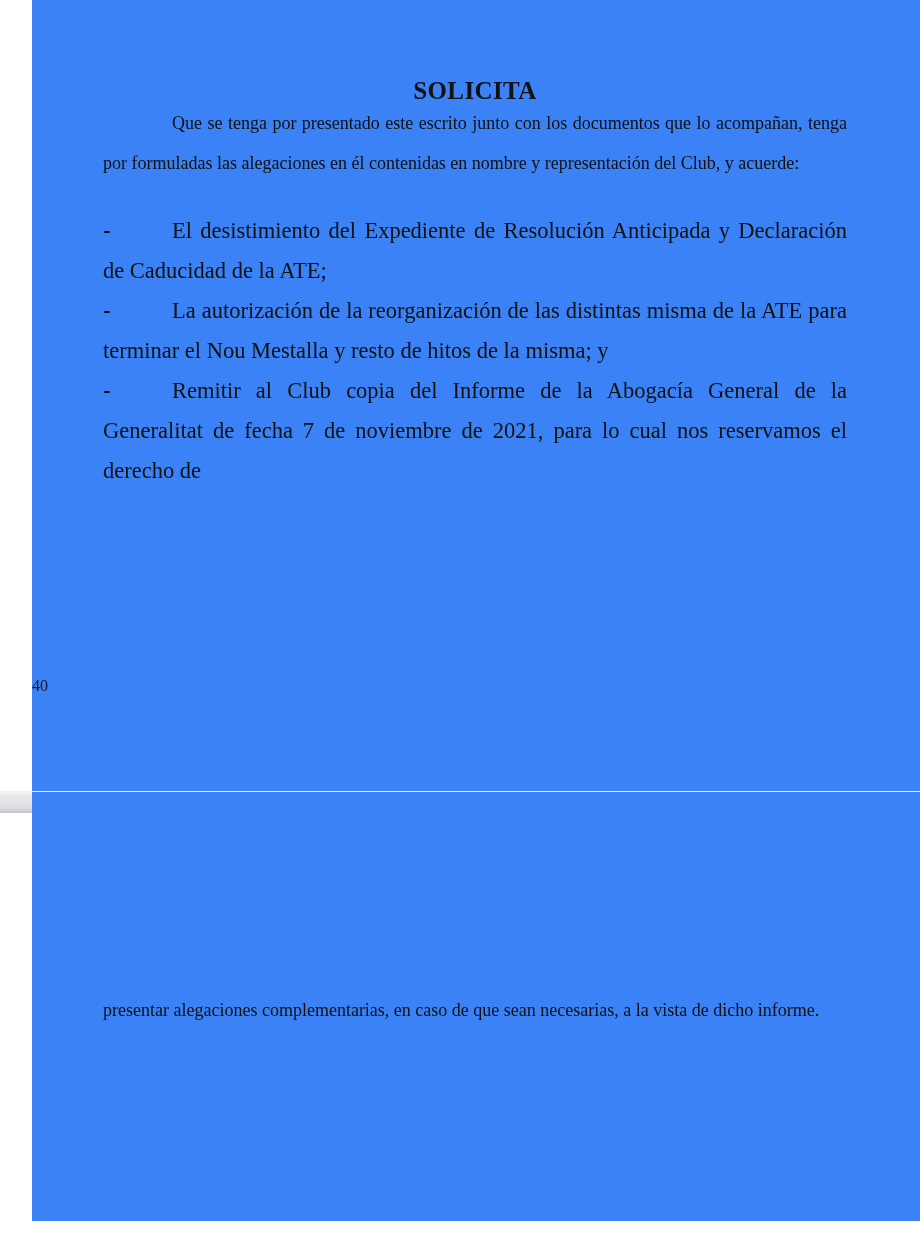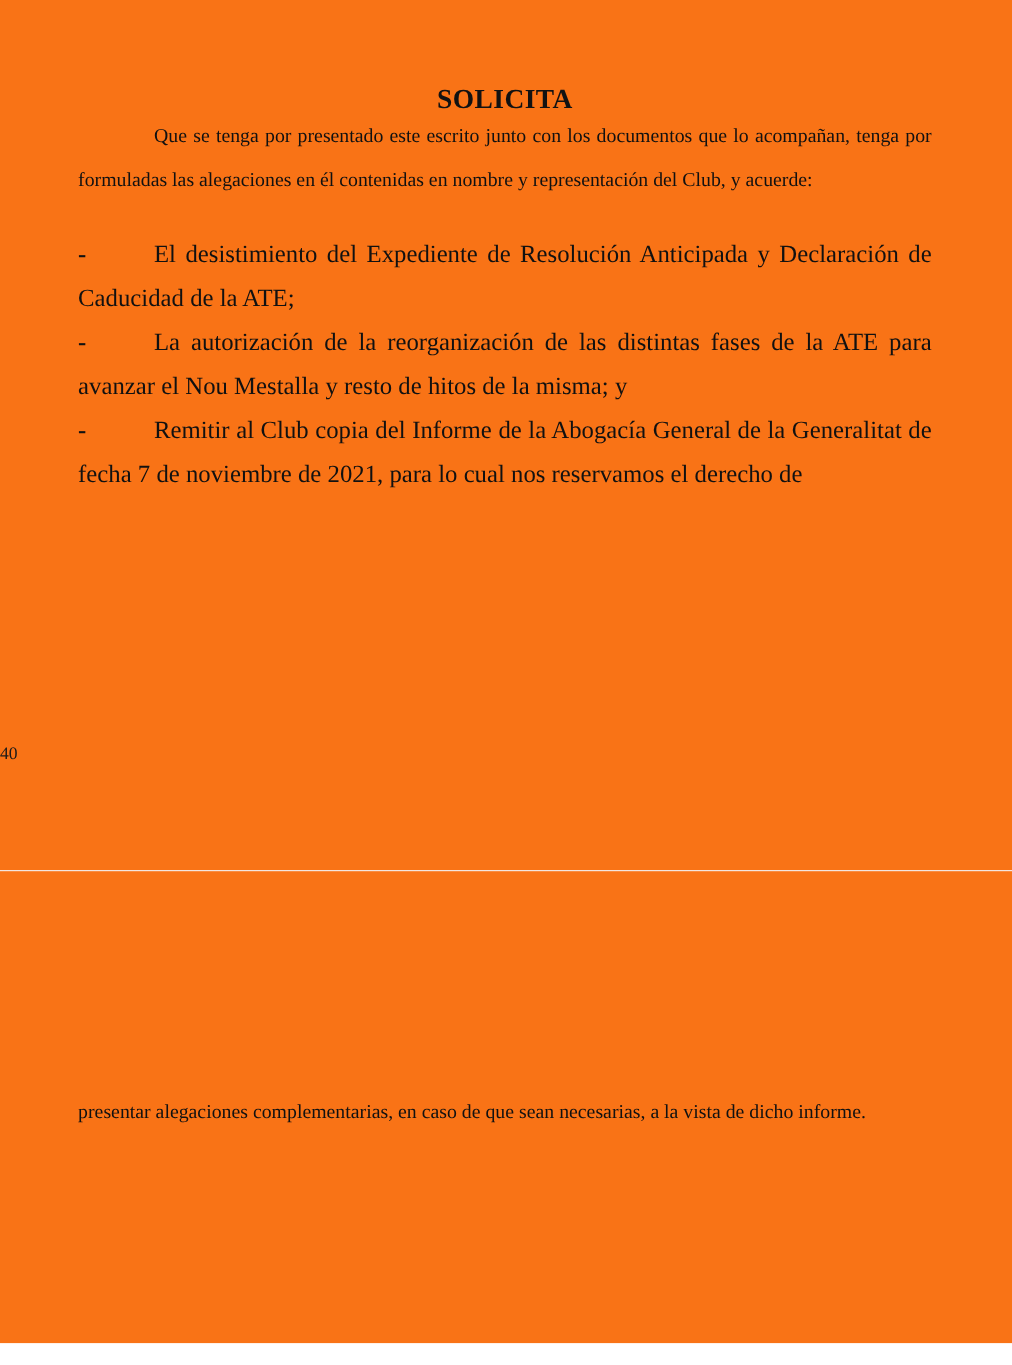--- a/index.html
+++ b/index.html
@@ -18,22 +18,23 @@
   .doc-viewer {
     width: 920px;
     height: 1241px;
     position: relative;
     background: #ffffff;
   }
 
   
   .page {
     position: relative;
-    background: #f97316;
+    background: #3b82f6;
     box-sizing: border-box;
+    margin-left: 32px;
   }
   .page-one {
     height: 792px;
     padding: 0 73px 0 71px;
   }
   .page-two {
     height: 429px;
     padding: 0 73px 0 71px;
   }
 
@@ -163,21 +164,21 @@
 
       <div class="gap-before-bullets"></div>
 
       <div class="bullet-row">
         <span class="dash">-</span>
         <span class="btext">El desistimiento del Expediente de Resolución Anticipada y Declaración de Caducidad de la ATE;</span>
       </div>
 
       <div class="bullet-row">
         <span class="dash">-</span>
-        <span class="btext">La autorización de la reorganización de las distintas fases de la ATE para avanzar el Nou Mestalla y resto de hitos de la misma; y</span>
+        <span class="btext">La autorización de la reorganización de las distintas misma de la ATE para terminar el Nou Mestalla y resto de hitos de la misma; y</span>
       </div>
 
       <div class="bullet-row">
         <span class="dash">-</span>
         <span class="btext">Remitir al Club copia del Informe de la Abogacía General de la Generalitat de fecha 7 de noviembre de 2021, para lo cual nos reservamos el derecho de</span>
       </div>
 
     </div>
 
     <div class="page-number">40</div>

